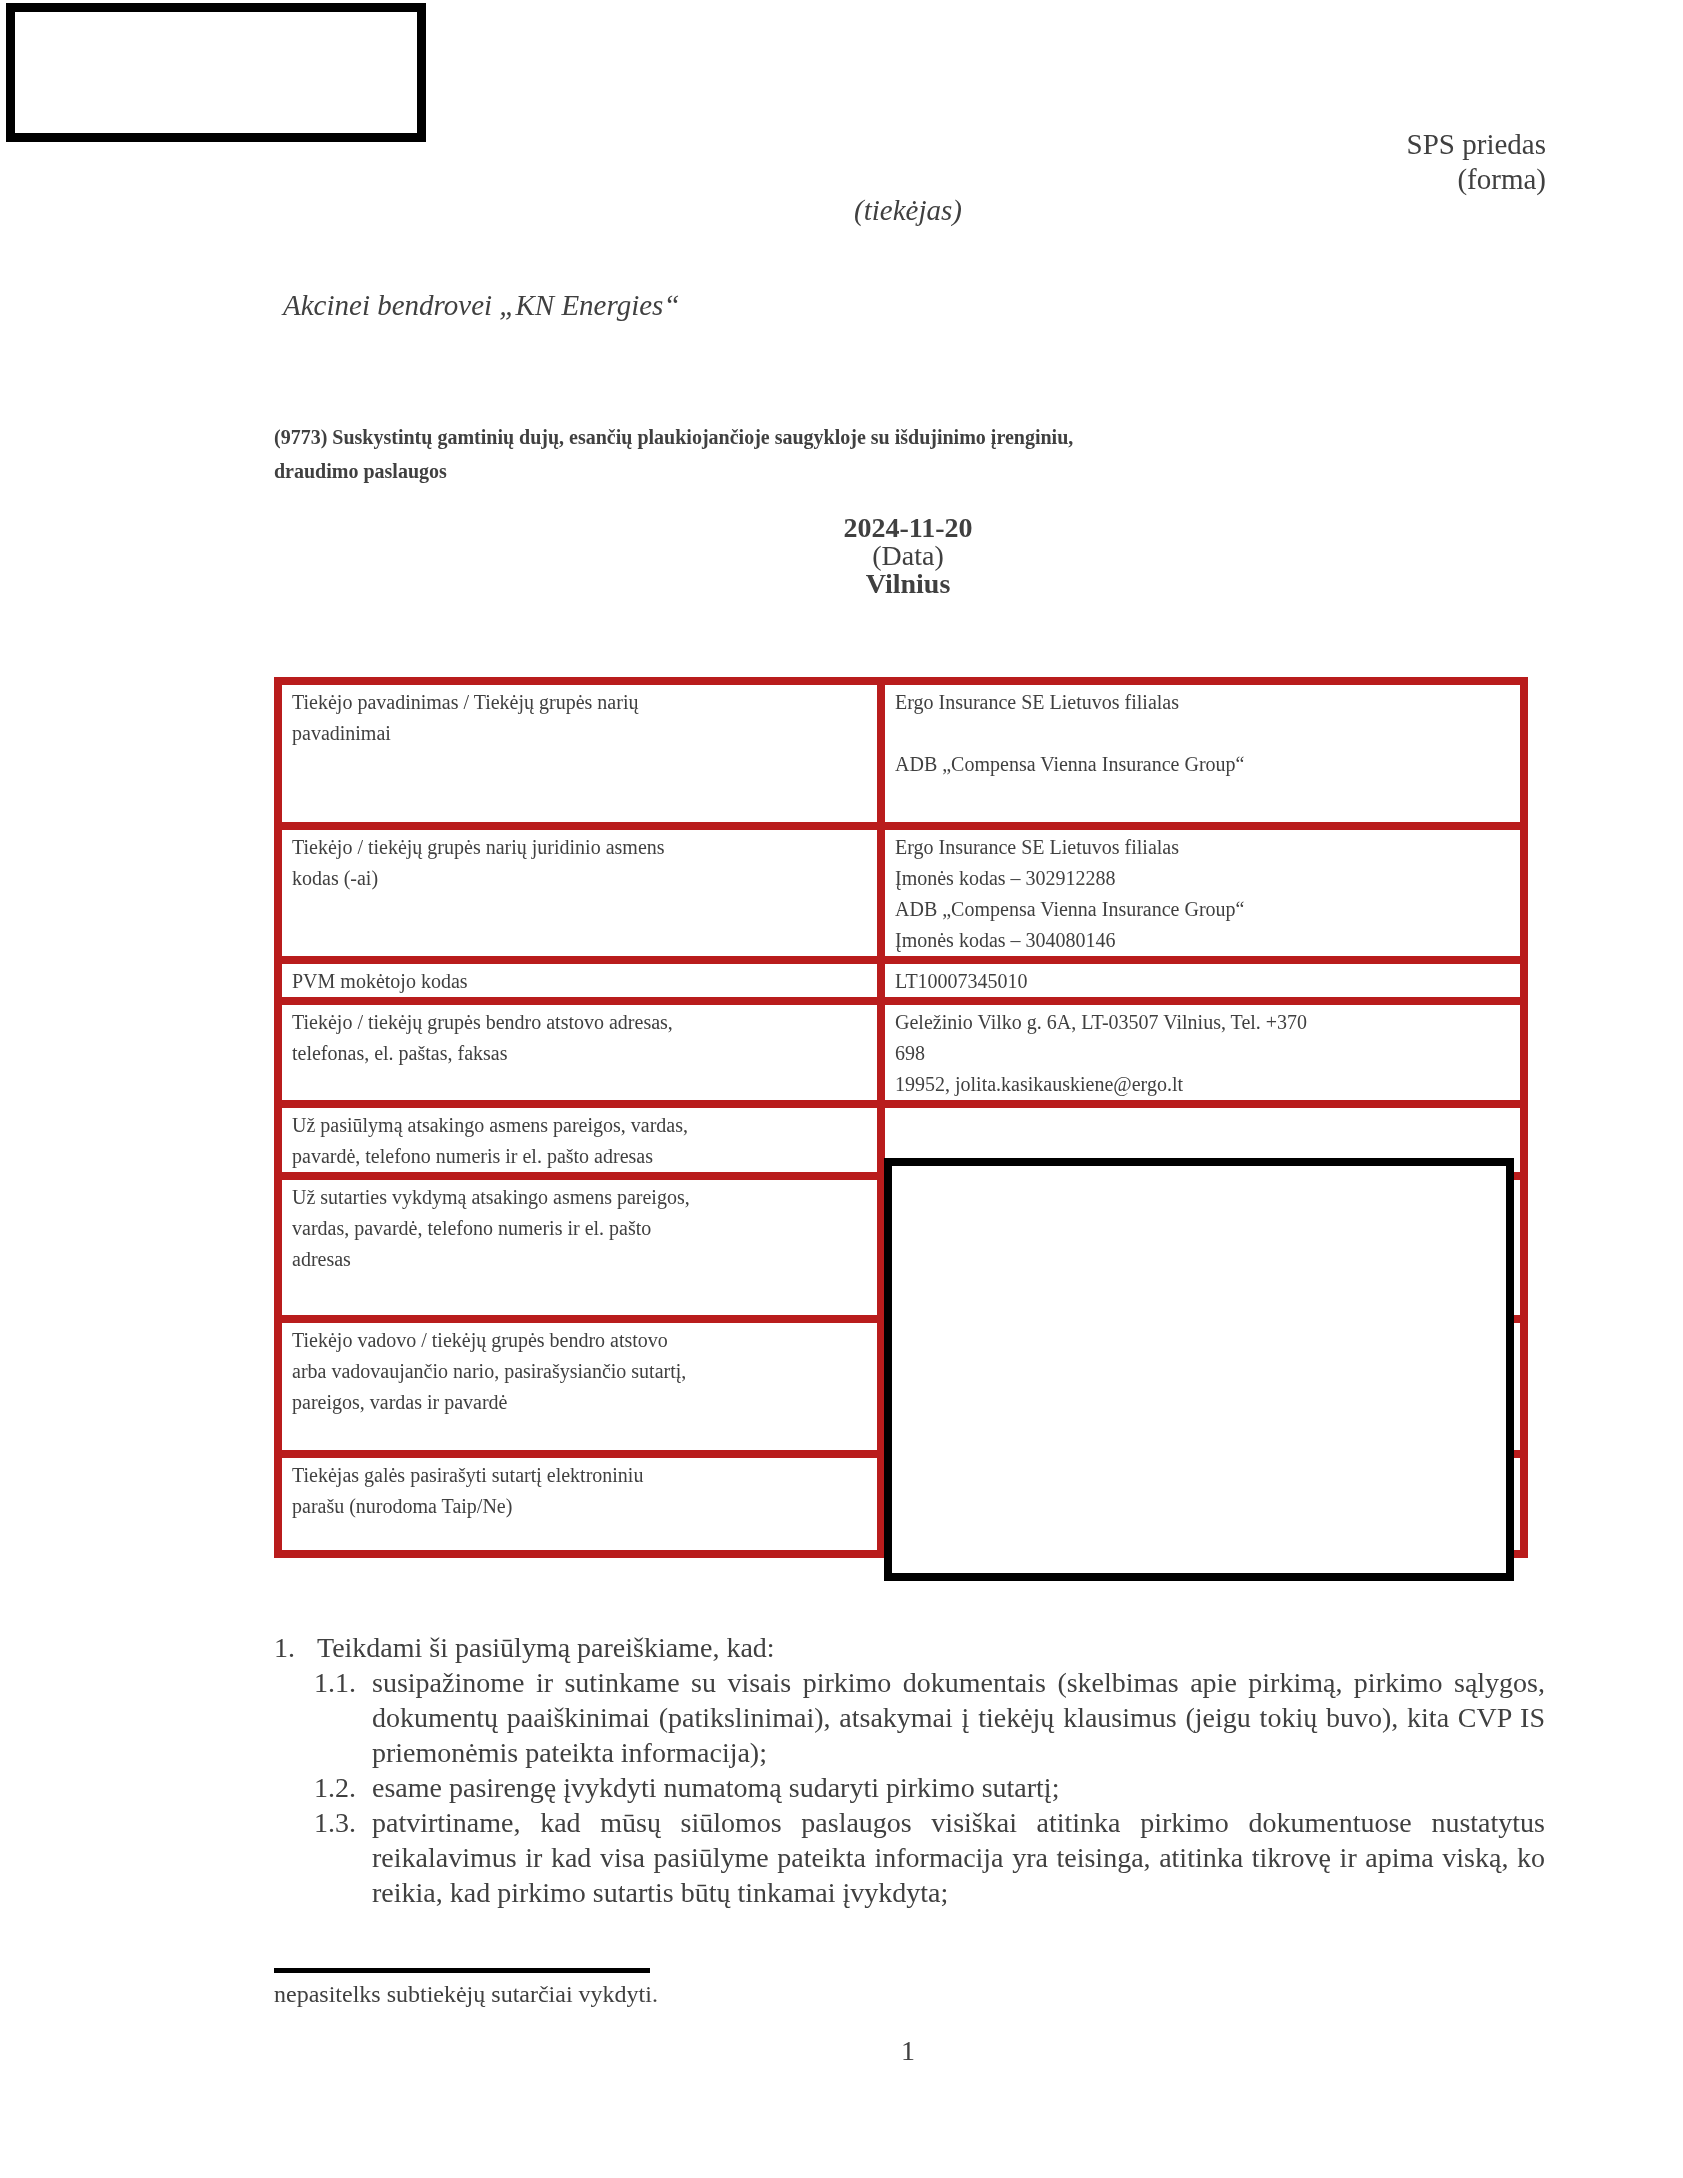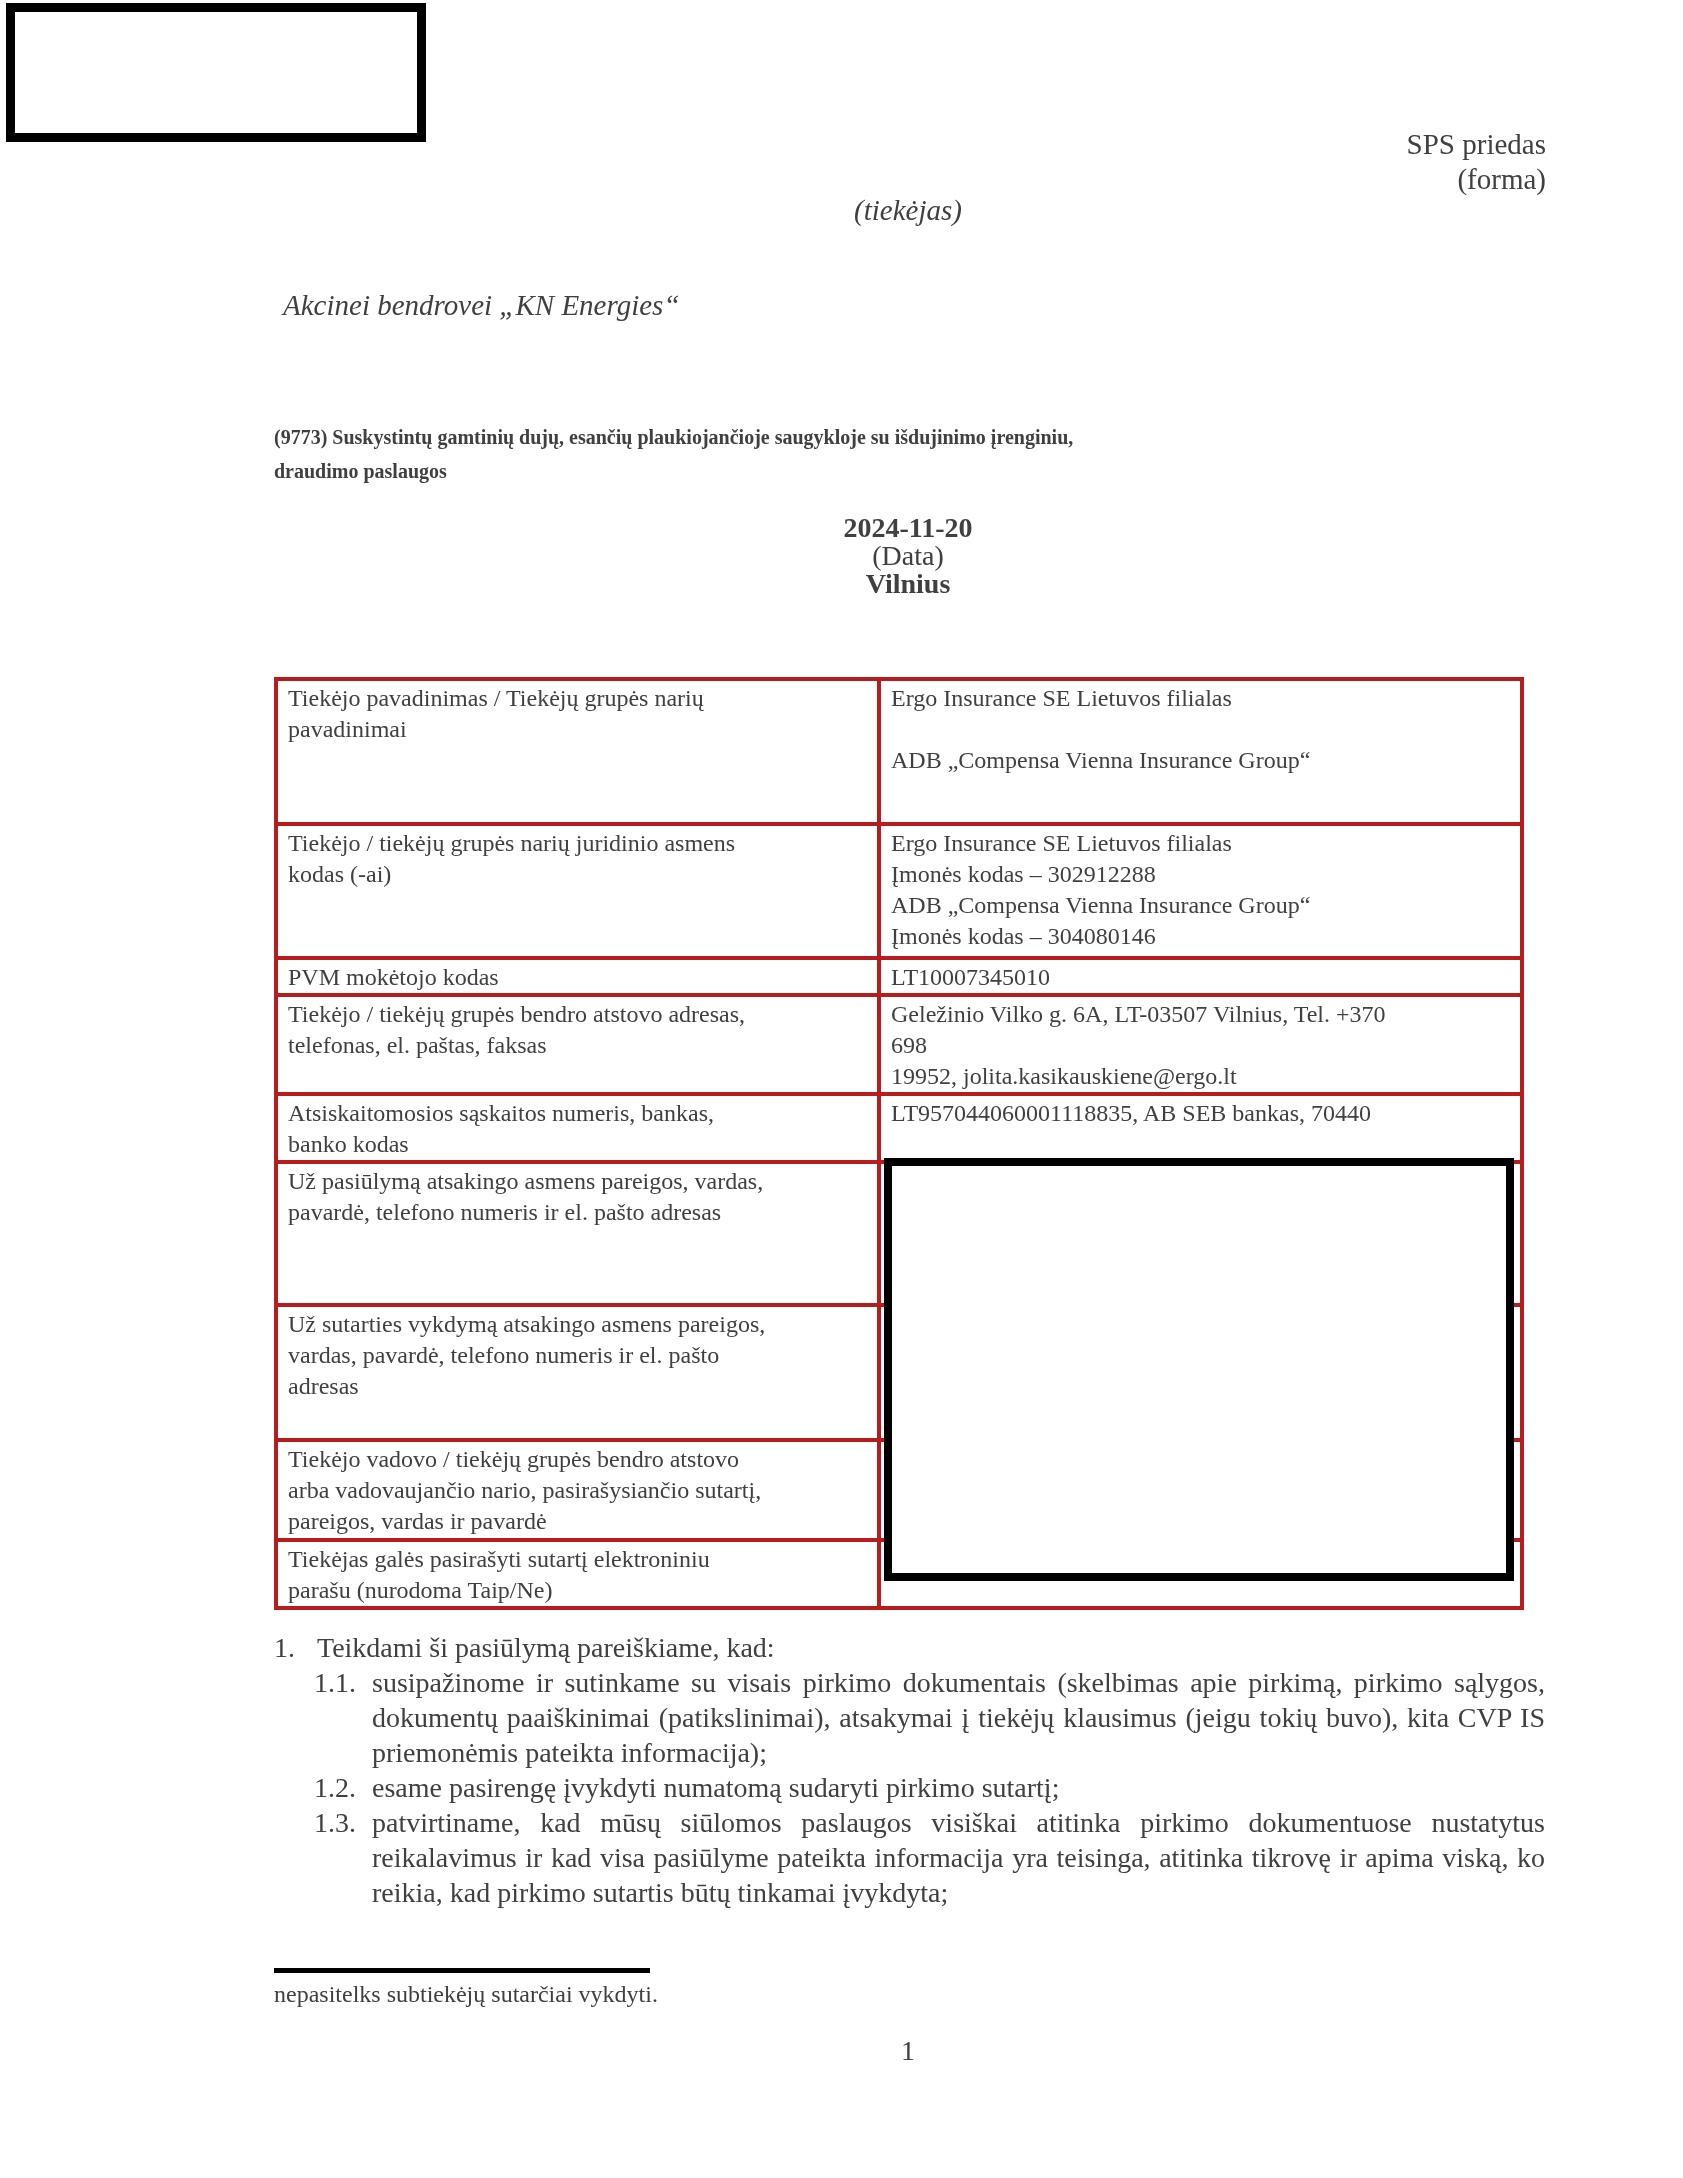--- a/index.html
+++ b/index.html
@@ -21,22 +21,22 @@
   .title sup{font-size:20px;}
   .subject{position:absolute;top:420px;left:274px;width:1268px;text-align:left;
     font-weight:bold;font-size:20px;line-height:34px;}
   .dateblock{position:absolute;top:514px;left:274px;width:1268px;text-align:center;
     font-size:28px;line-height:28px;}
   .dateblock .b{font-weight:bold;}
 
   
   table.t{position:absolute;left:274px;top:677px;width:1245px;
     border-collapse:collapse;table-layout:fixed;}
-  table.t td{border:4px solid #b91c1c;box-sizing:border-box;vertical-align:top;
-    font-size:24px;padding:2px 8px 0 10px;overflow:hidden;}
+  table.t td{border:8px solid #b91c1c;box-sizing:border-box;vertical-align:top;
+    font-size:20px;padding:2px 8px 0 10px;overflow:hidden;}
   table.t col.c1{width:603px;}
   table.t col.c2{width:643px;}
   .ln{line-height:31px;min-height:31px;white-space:nowrap;}
   table.t tr:nth-child(1) td{height:145px;}
   table.t tr:nth-child(2) td{height:134px;}
   table.t tr:nth-child(3) td{height:34px;}
   table.t tr:nth-child(4) td{height:93px;}
   table.t tr:nth-child(5) td{height:62px;}
   table.t tr:nth-child(6) td{height:143px;}
   table.t tr:nth-child(7) td{height:135px;}
@@ -138,29 +138,20 @@
         <div class="ln">telefonas, el. paštas, faksas</div>
       </td>
       <td class="cv">
         <div class="ln">Geležinio Vilko g. 6A, LT-03507 Vilnius, Tel. +370</div>
         <div class="ln">698</div>
         <div class="ln">19952, jolita.kasikauskiene@ergo.lt</div>
       </td>
     </tr>
     <tr>
       <td class="cl">
-        <div class="ln">Atsiskaitomosios sąskaitos numeris, bankas,</div>
-        <div class="ln">banko kodas</div>
-      </td>
-      <td class="cv vm">
-        <div class="ln">LT957044060001118835, AB SEB bankas, 70440</div>
-      </td>
-    </tr>
-    <tr>
-      <td class="cl">
         <div class="ln">Už pasiūlymą atsakingo asmens pareigos, vardas,</div>
         <div class="ln">pavardė, telefono numeris ir el. pašto adresas</div>
       </td>
       <td class="cv"></td>
     </tr>
     <tr>
       <td class="cl">
         <div class="ln">Už sutarties vykdymą atsakingo asmens pareigos,</div>
         <div class="ln">vardas, pavardė, telefono numeris ir el. pašto</div>
         <div class="ln">adresas</div>

